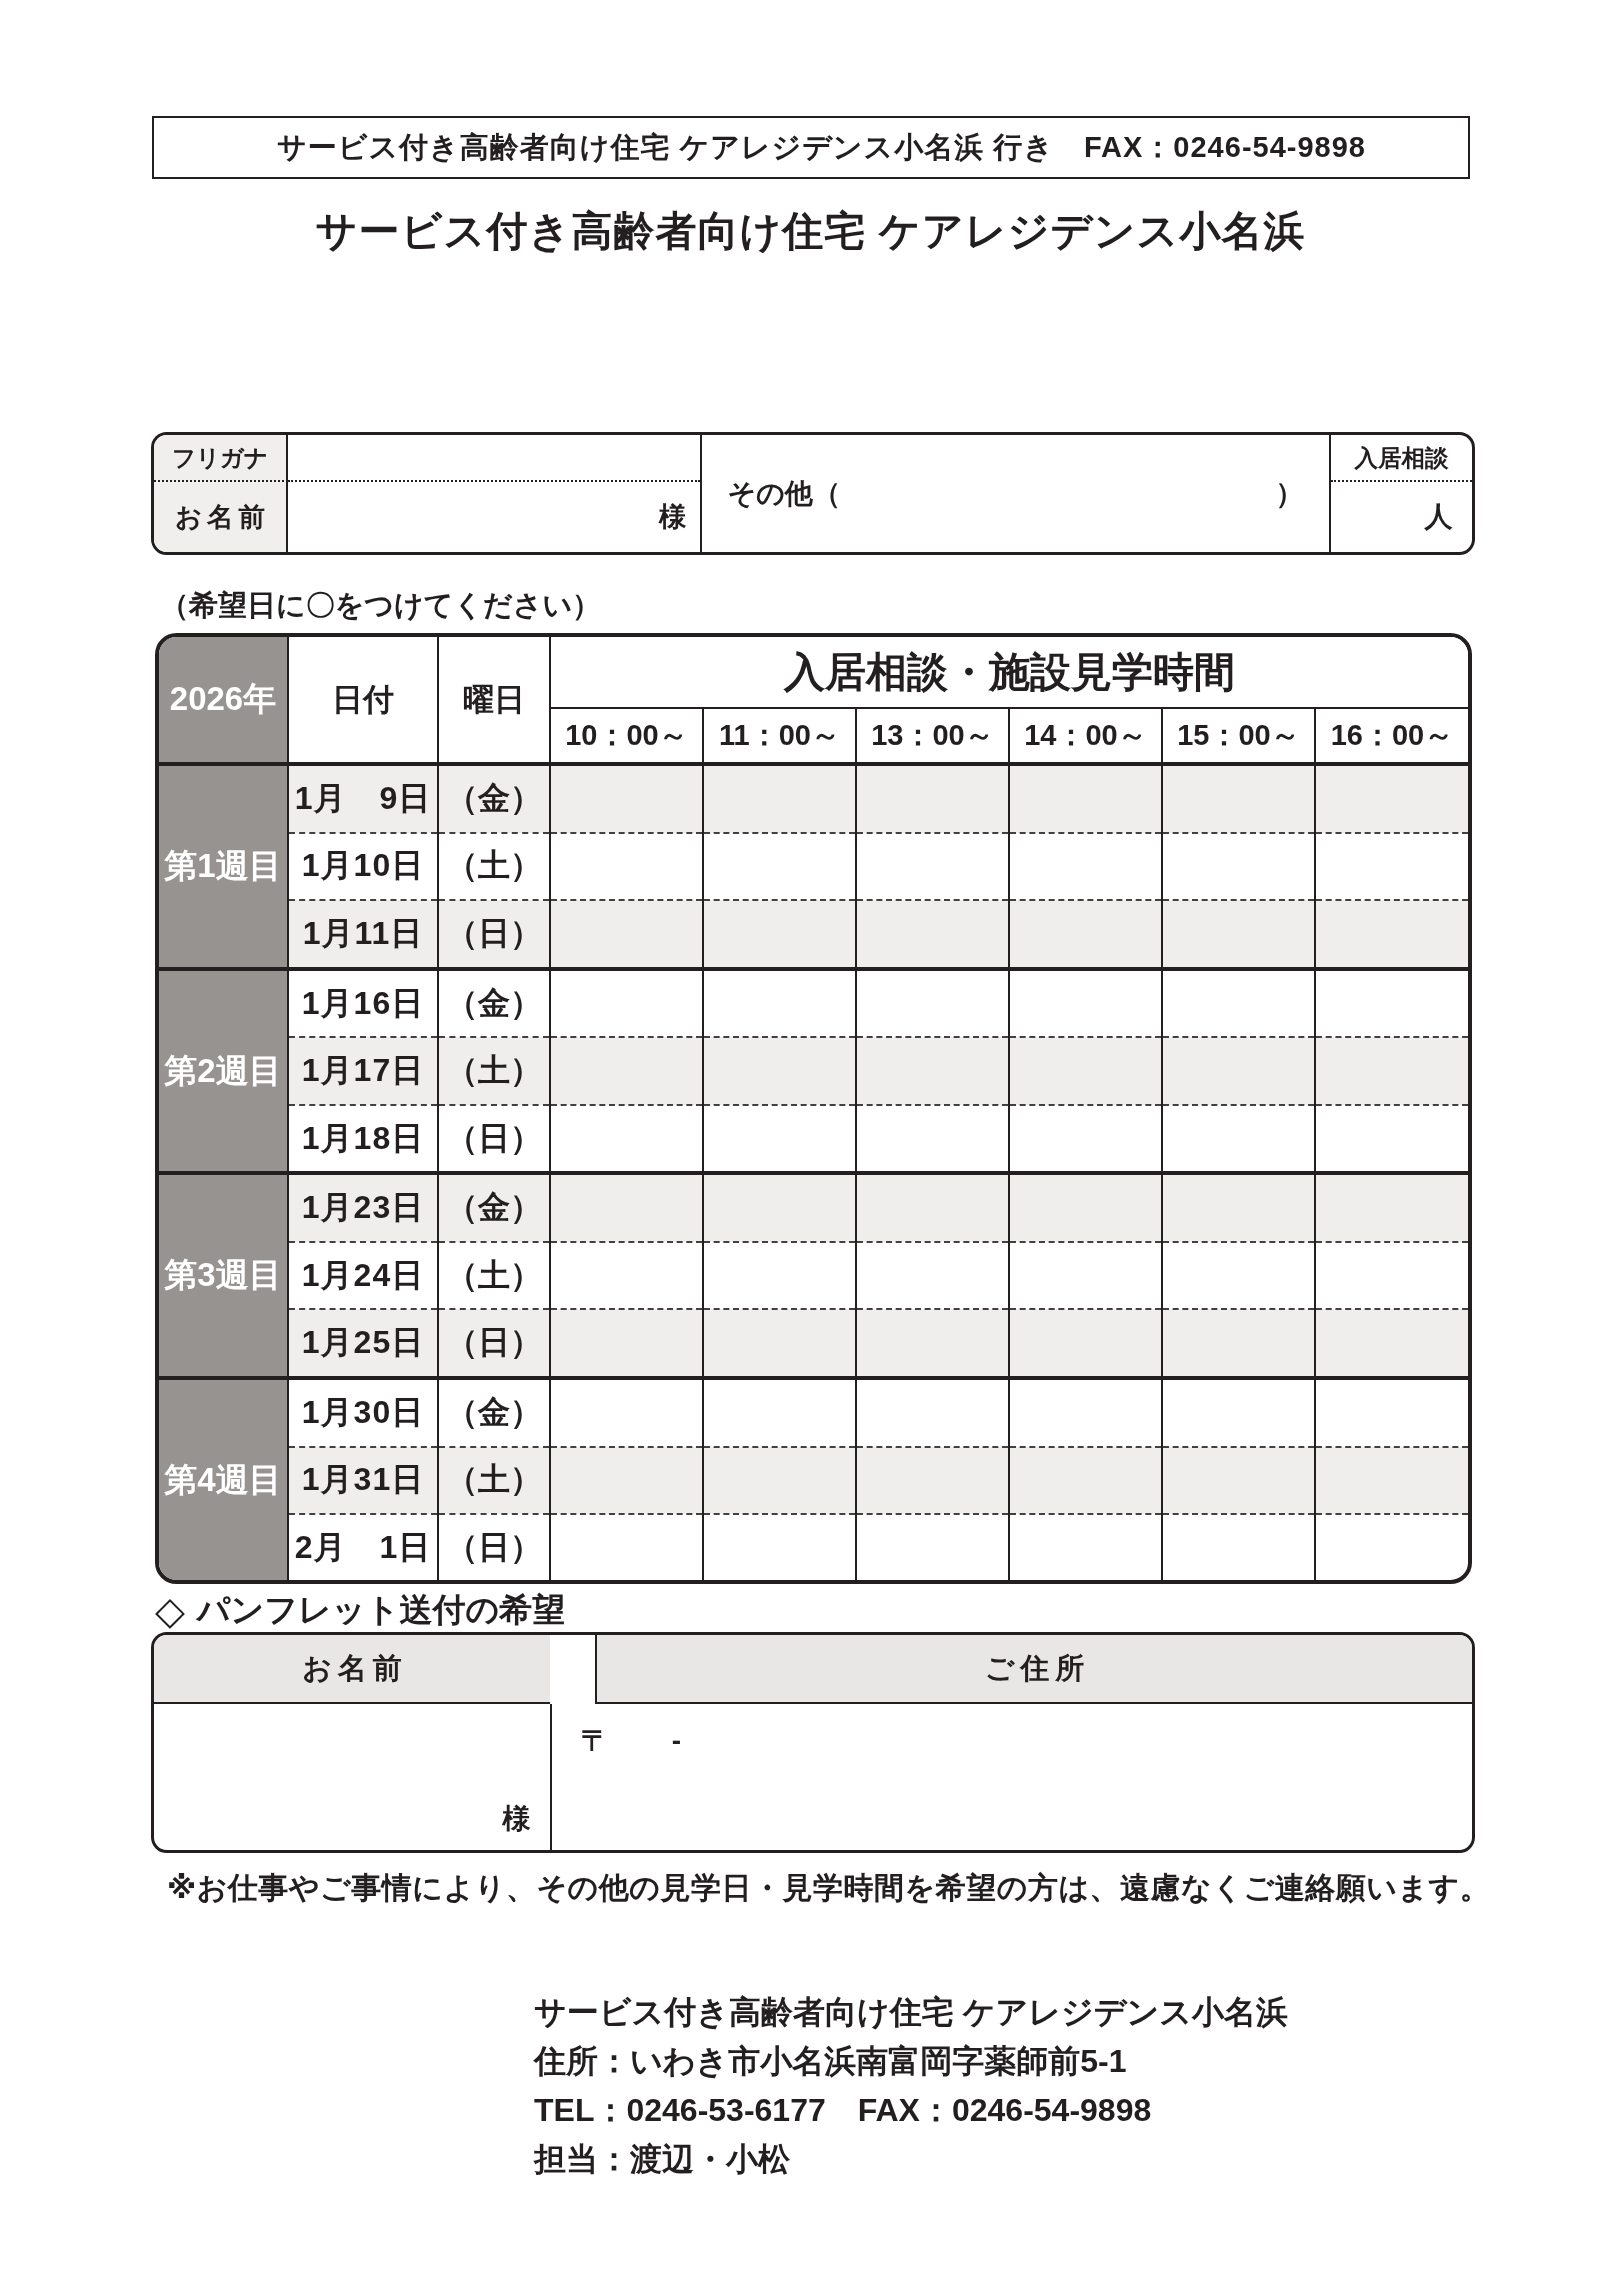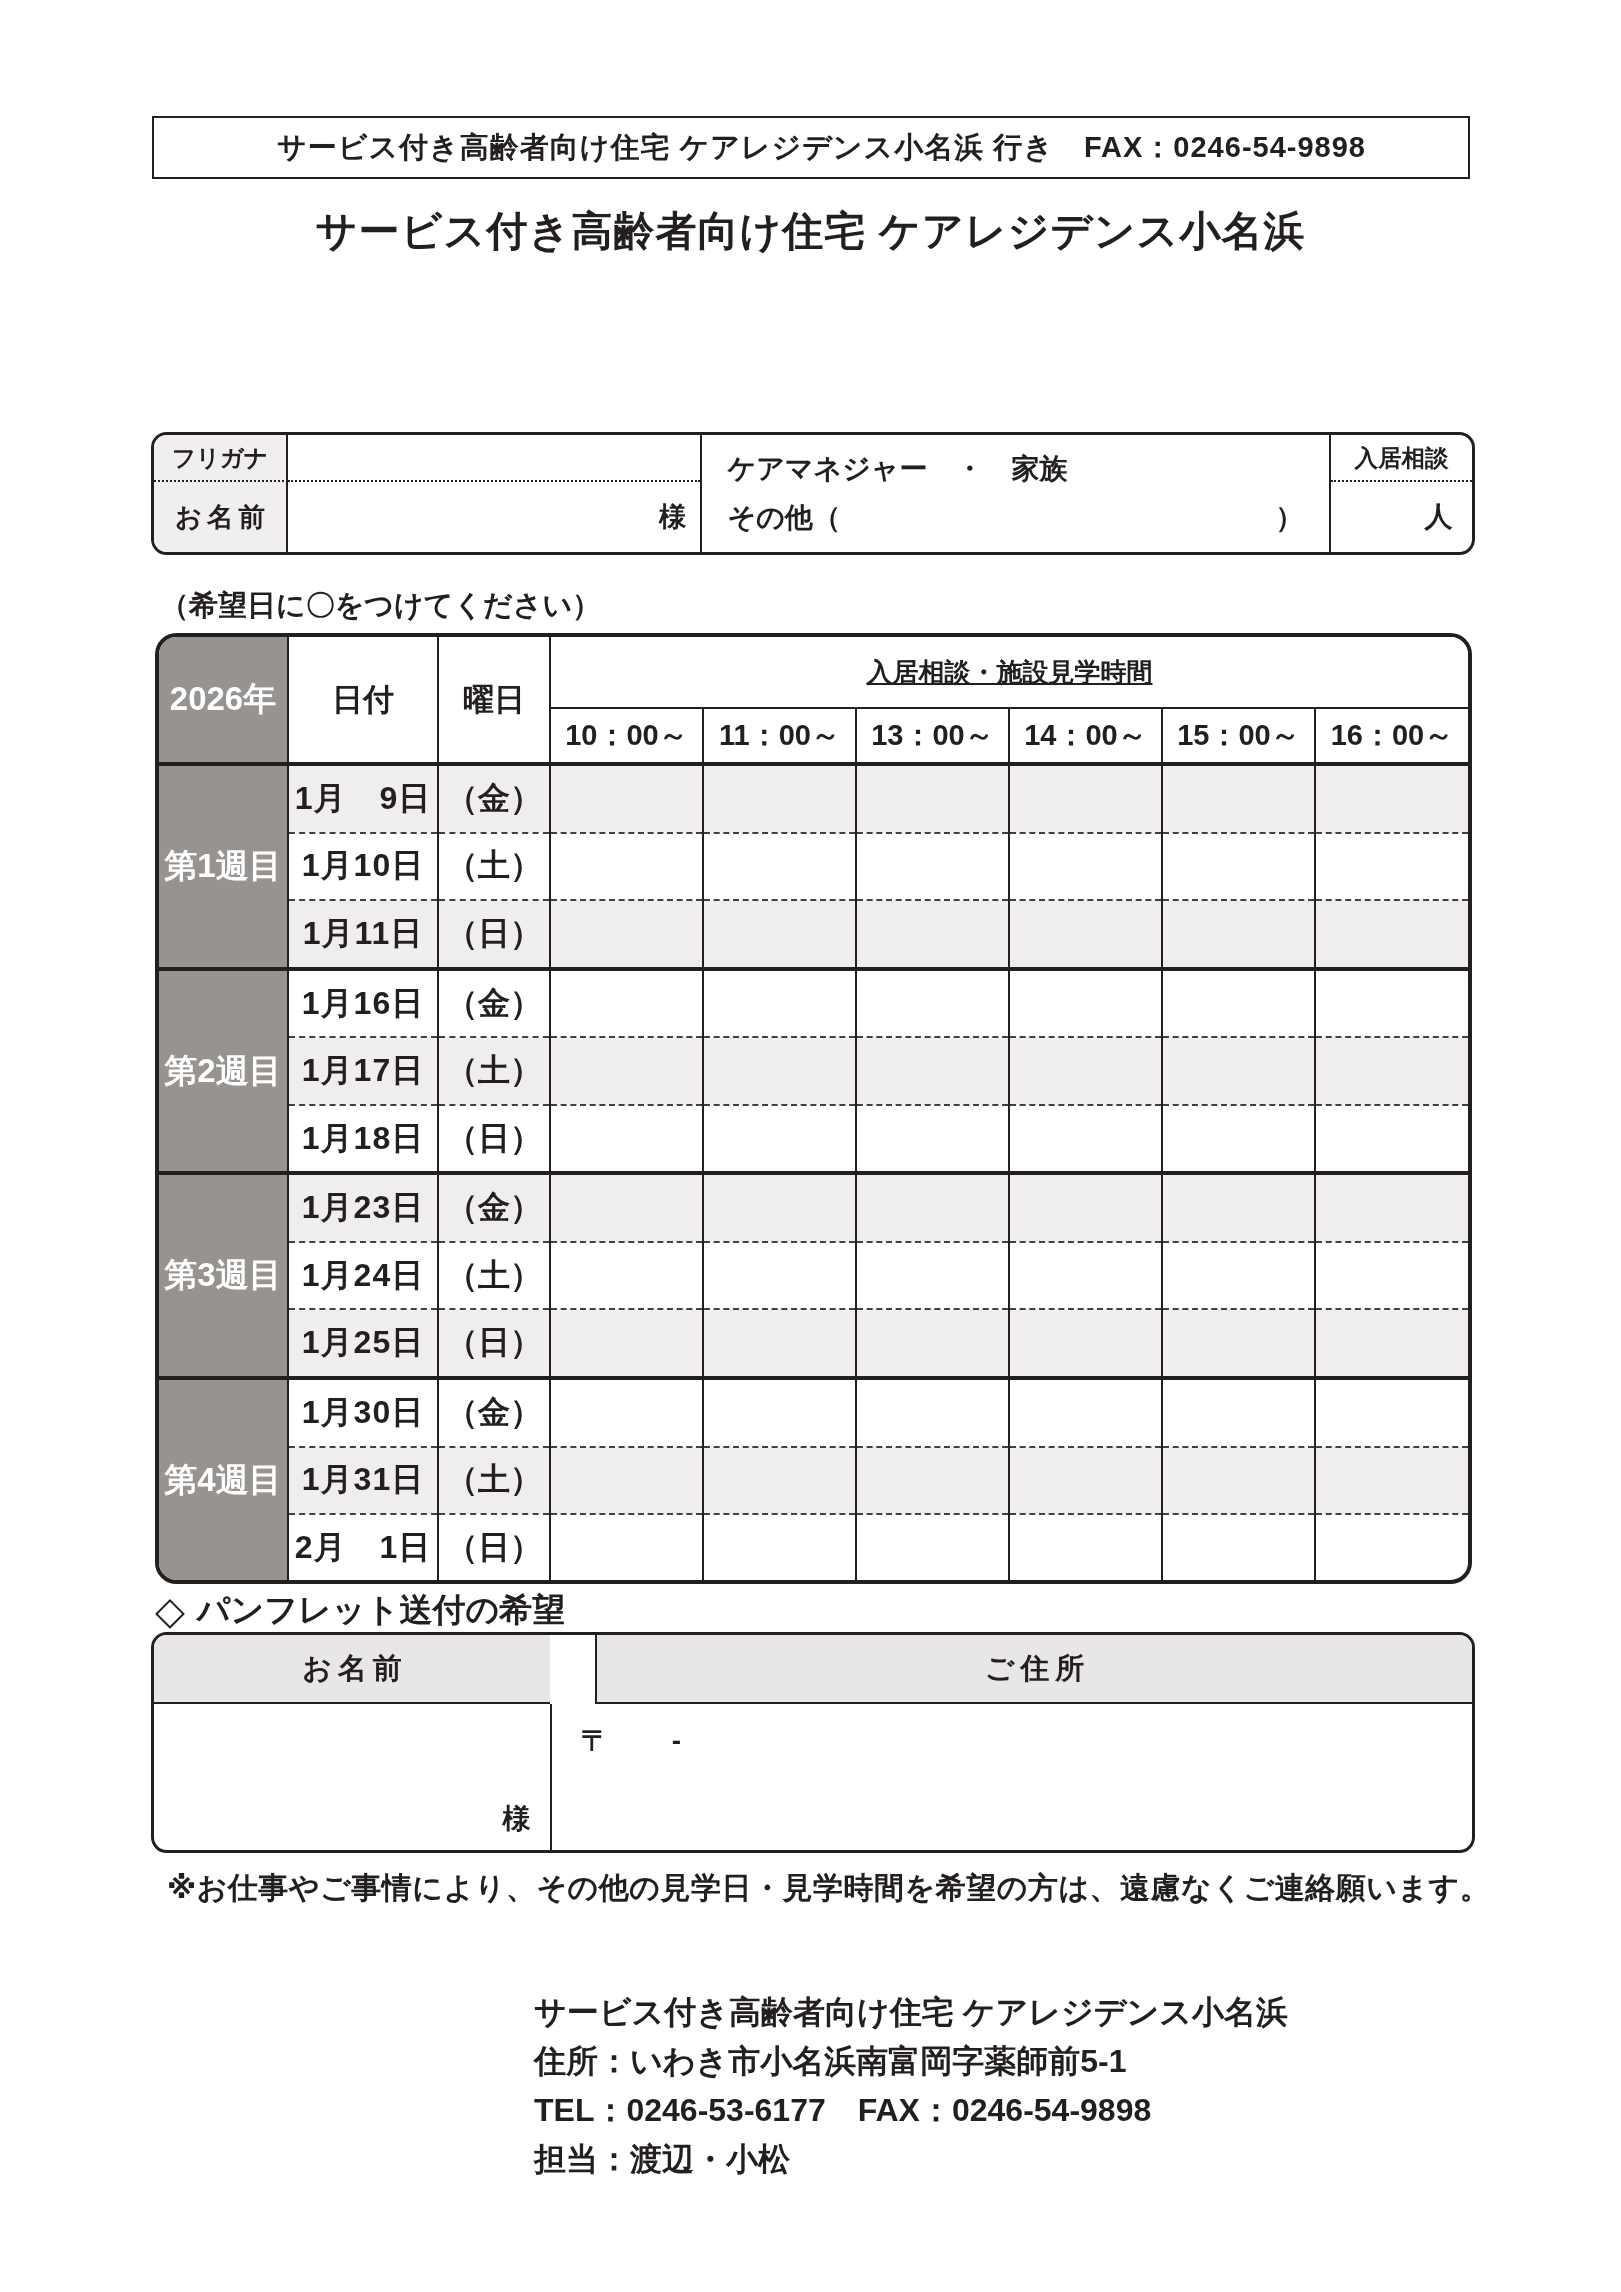--- a/index.html
+++ b/index.html
@@ -78,23 +78,23 @@
   .sched-t col.c-wk  { width:129px; }
   .sched-t col.c-dt  { width:150px; }
   .sched-t col.c-dy  { width:112px; }
   tr.h1 { height:71px; }
   tr.h2 { height:56px; }
   th.year { background:#969390; color:#fff; font-size:33px; font-weight:bold;
             border-bottom:4.9px solid #231f20; }
   th.hdate, th.hday { font-size:31px; font-weight:bold;
             border-left:2px solid #231f20; border-bottom:4.9px solid #231f20;
             background:#fff; }
-  th.htime { font-size:26px; font-weight:bold;
+  th.htime { font-size:41px; font-weight:bold;
             border-left:2px solid #231f20; border-bottom:2px solid #231f20;
-            background:#fff;text-decoration:underline; }
+            background:#fff; }
   th.tslot { font-size:29px; font-weight:bold;
             border-left:2px solid #231f20; border-bottom:4.9px solid #231f20;
             background:#fff; }
   td.wk   { background:#969390; color:#fff; font-size:33px; font-weight:bold;
             text-align:center; vertical-align:middle; }
   td.date { font-size:32px; font-weight:bold; text-align:center;
             border-left:2px solid #231f20; letter-spacing:1px; }
   td.day  { font-size:32px; font-weight:bold; text-align:center;
             border-left:2px solid #231f20; }
   td.slot { border-left:2px solid #231f20; }
@@ -149,21 +149,20 @@
 
 
   <div class="applicant">
     <div class="ap-fur-label">フリガナ</div>
     <div class="ap-fur-input"></div>
     <div class="ap-name-label">お名前</div>
     <div class="ap-name-input">
       <span>様</span>
     </div>
     <div class="ap-relation">
-      <div class="line1">ケアマネジャー　・　家族</div>
       <div class="line2">
         <span>その他（</span>
         <span>）</span>
       </div>
     </div>
     <div class="ap-att-label">入居相談</div>
     <div class="ap-att-unit">人</div>
   </div>
 
   <div class="circle-note">（希望日に〇をつけてください）</div>

